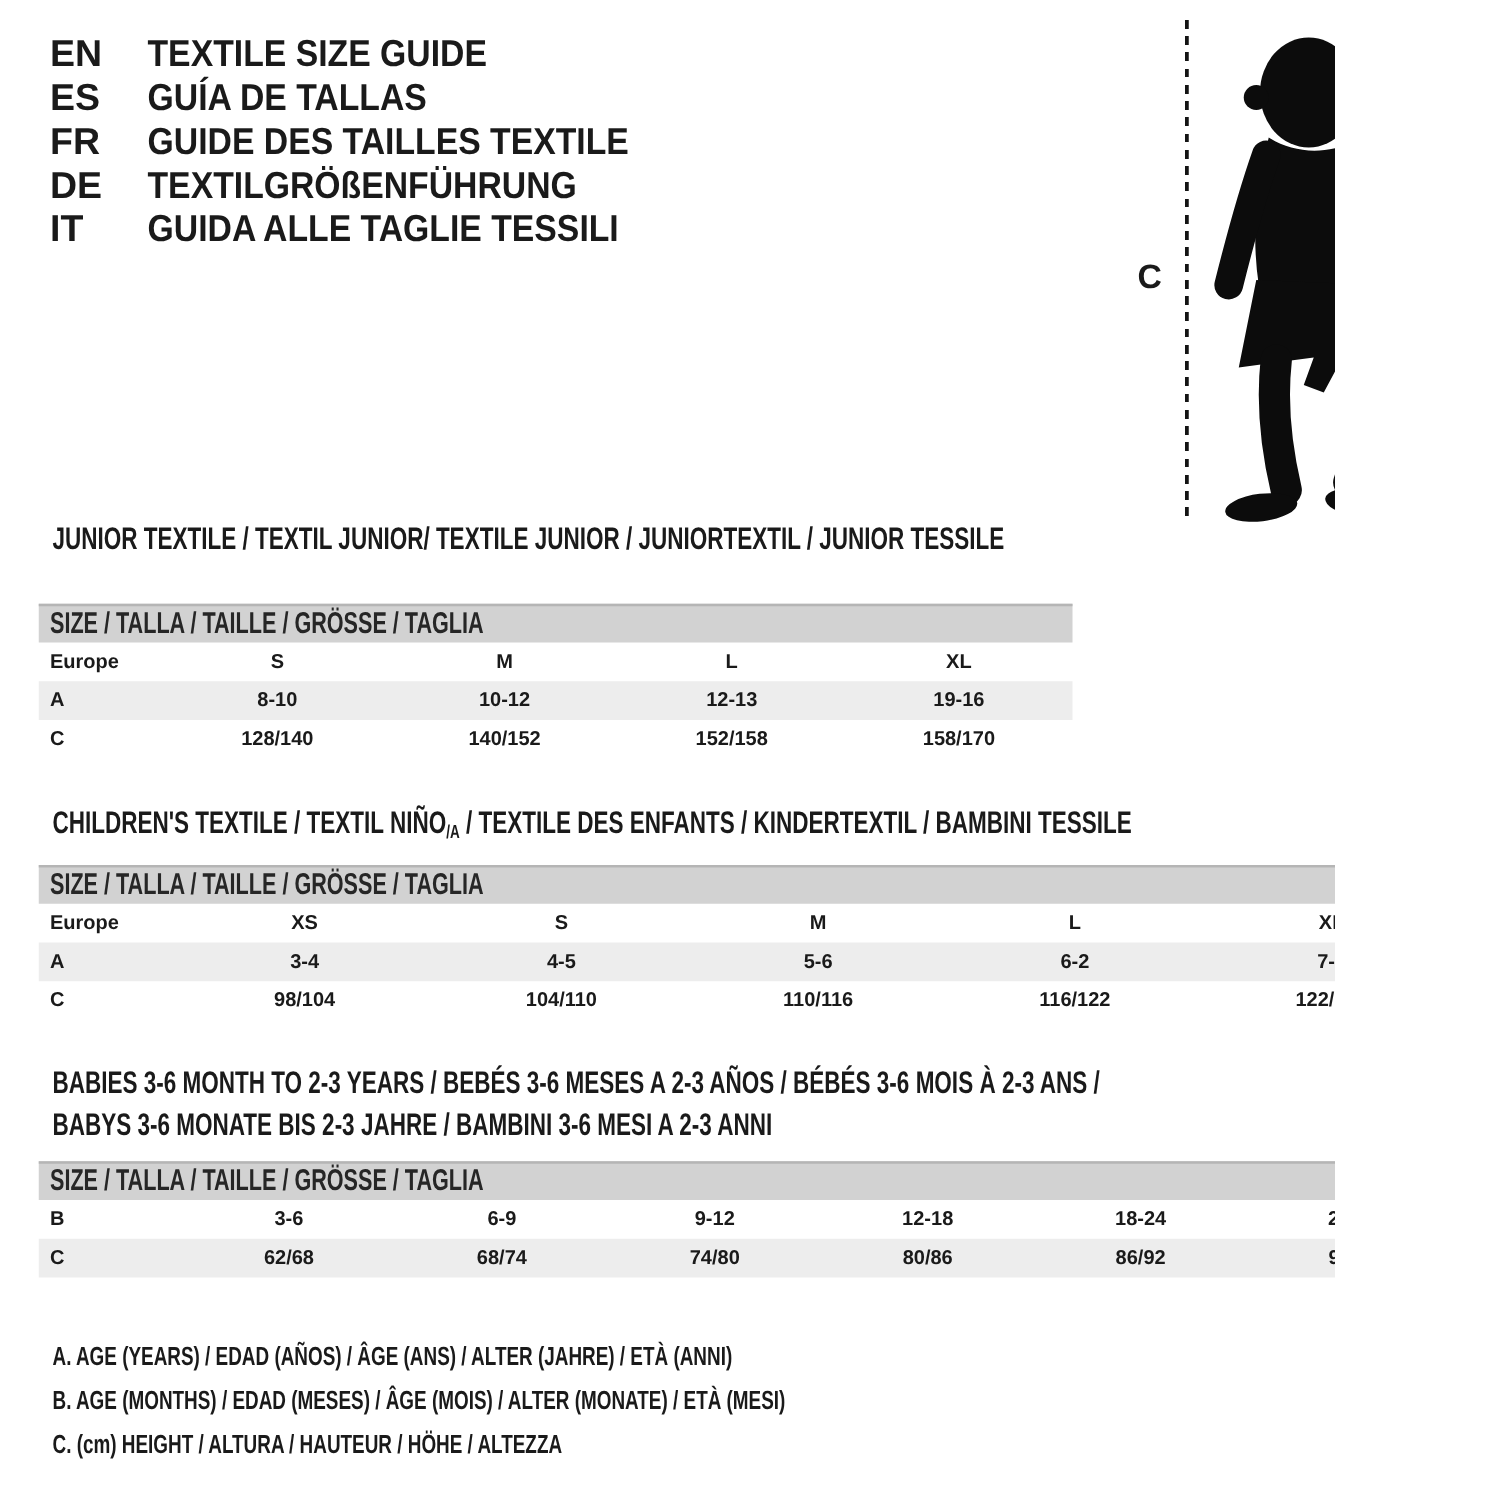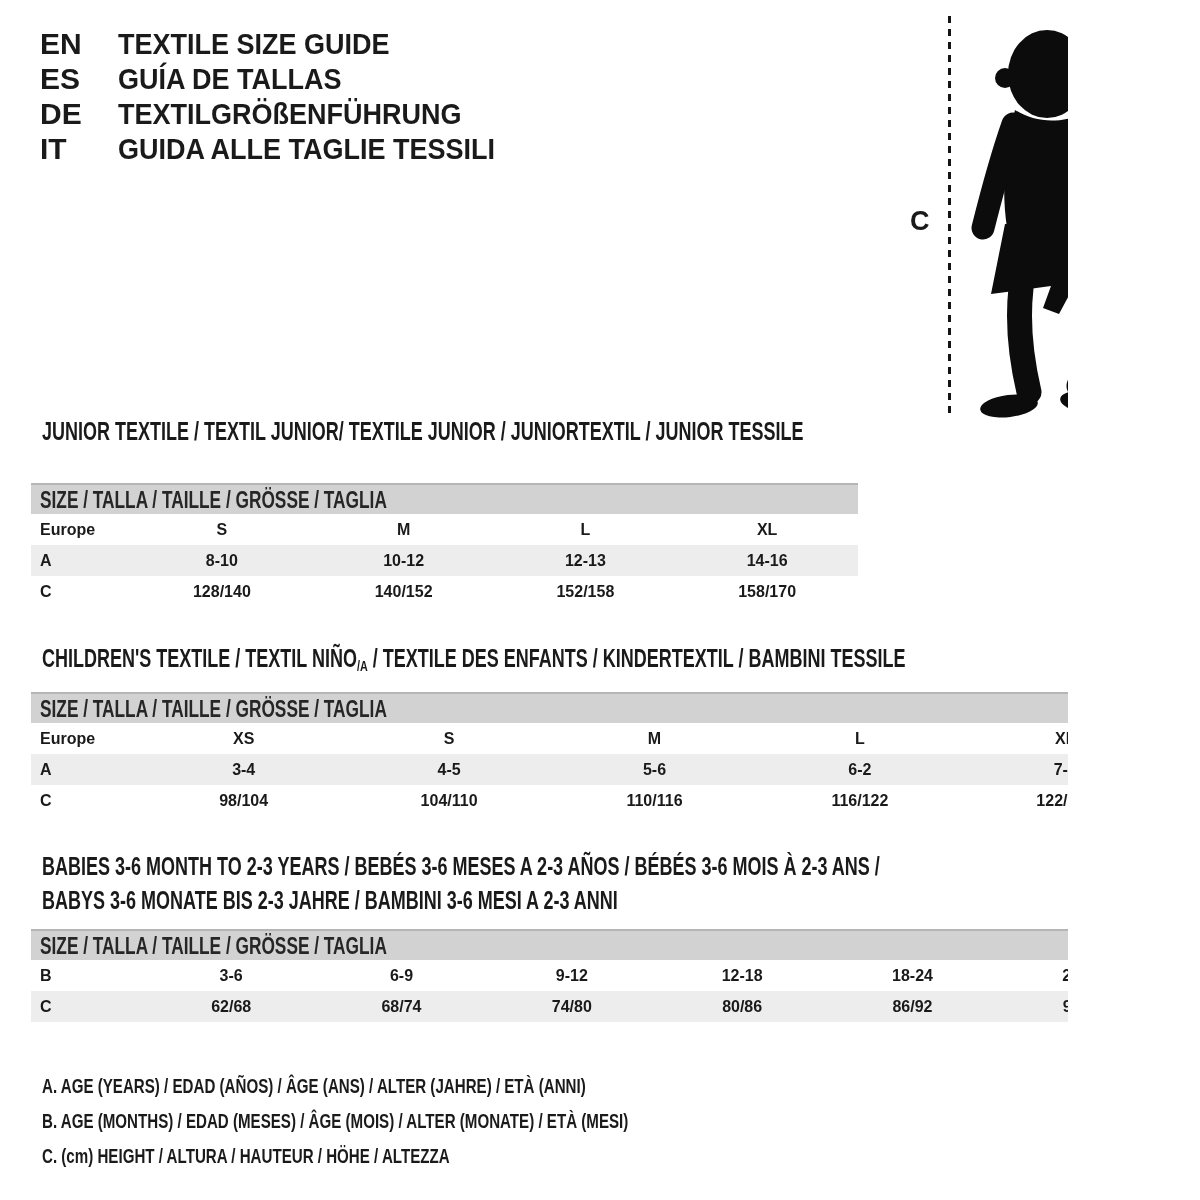--- a/index.html
+++ b/index.html
@@ -20,21 +20,21 @@
     background:repeating-linear-gradient(180deg,#141414 0 7px,transparent 7px 13px);}
   .c-label{position:absolute;left:910px;top:206px;font-size:27px;}
   .baby-svg{position:absolute;left:963px;top:16px;}
 
   
   .sec-title{position:absolute;left:42px;font-size:25px;line-height:26px;white-space:nowrap;}
   .sub-a{font-size:0.60em;vertical-align:-0.28em;}
 
   
   .tbl{position:absolute;left:31px;}
-  .bar{height:31px;background:#d2d2d2;border-top:2px solid #b5b5b5;display:flex;align-items:center;
+  .bar{height:31px;background:#d2d2d2;border-top:2px solid #b5b5b5;display:flex;align-items:flex-start;
        padding-left:9px;box-sizing:border-box;font-size:24px;color:#262626;}
   .trow{display:grid;grid-template-columns:var(--cols);height:31px;align-items:center;font-size:16px;}
   .trow.alt{background:#ededed;}
   .cell{text-align:center;white-space:nowrap;}
   .cell.first{text-align:left;padding-left:9px;}
   .tbl-junior{top:483px;width:827px;--cols:100px 1fr 1fr 1fr 1fr;}
   .tbl-children{top:692px;width:1137px;--cols:110px 1fr 1fr 1fr 1fr 1fr;}
   .tbl-babies{top:929px;width:1137px;--cols:115px 1fr 1fr 1fr 1fr 1fr 1fr;}
 
   
@@ -47,20 +47,24 @@
 <div id="canvas">
 
   <div class="lang-list">
     <div class="lang-row">
       <span class="lang-code">EN</span>
       <span class="cl">TEXTILE SIZE GUIDE</span>
     </div>
     <div class="lang-row">
       <span class="lang-code">ES</span>
       <span class="cl">GUÍA DE TALLAS</span>
+    </div>
+    <div class="lang-row">
+      <span class="lang-code">FR</span>
+      <span class="cl">GUIDE DES TAILLES TEXTILE</span>
     </div>
     <div class="lang-row">
       <span class="lang-code">DE</span>
       <span class="cl">TEXTILGRÖßENFÜHRUNG</span>
     </div>
     <div class="lang-row">
       <span class="lang-code">IT</span>
       <span class="cl">GUIDA ALLE TAGLIE TESSILI</span>
     </div>
   </div>
@@ -93,21 +97,21 @@
       <span class="cell">S</span>
       <span class="cell">M</span>
       <span class="cell">L</span>
       <span class="cell">XL</span>
     </div>
     <div class="trow alt">
       <span class="cell first">A</span>
       <span class="cell">8-10</span>
       <span class="cell">10-12</span>
       <span class="cell">12-13</span>
-      <span class="cell">14-16</span>
+      <span class="cell">19-16</span>
     </div>
     <div class="trow">
       <span class="cell first">C</span>
       <span class="cell">128/140</span>
       <span class="cell">140/152</span>
       <span class="cell">152/158</span>
       <span class="cell">158/170</span>
     </div>
   </div>
 

